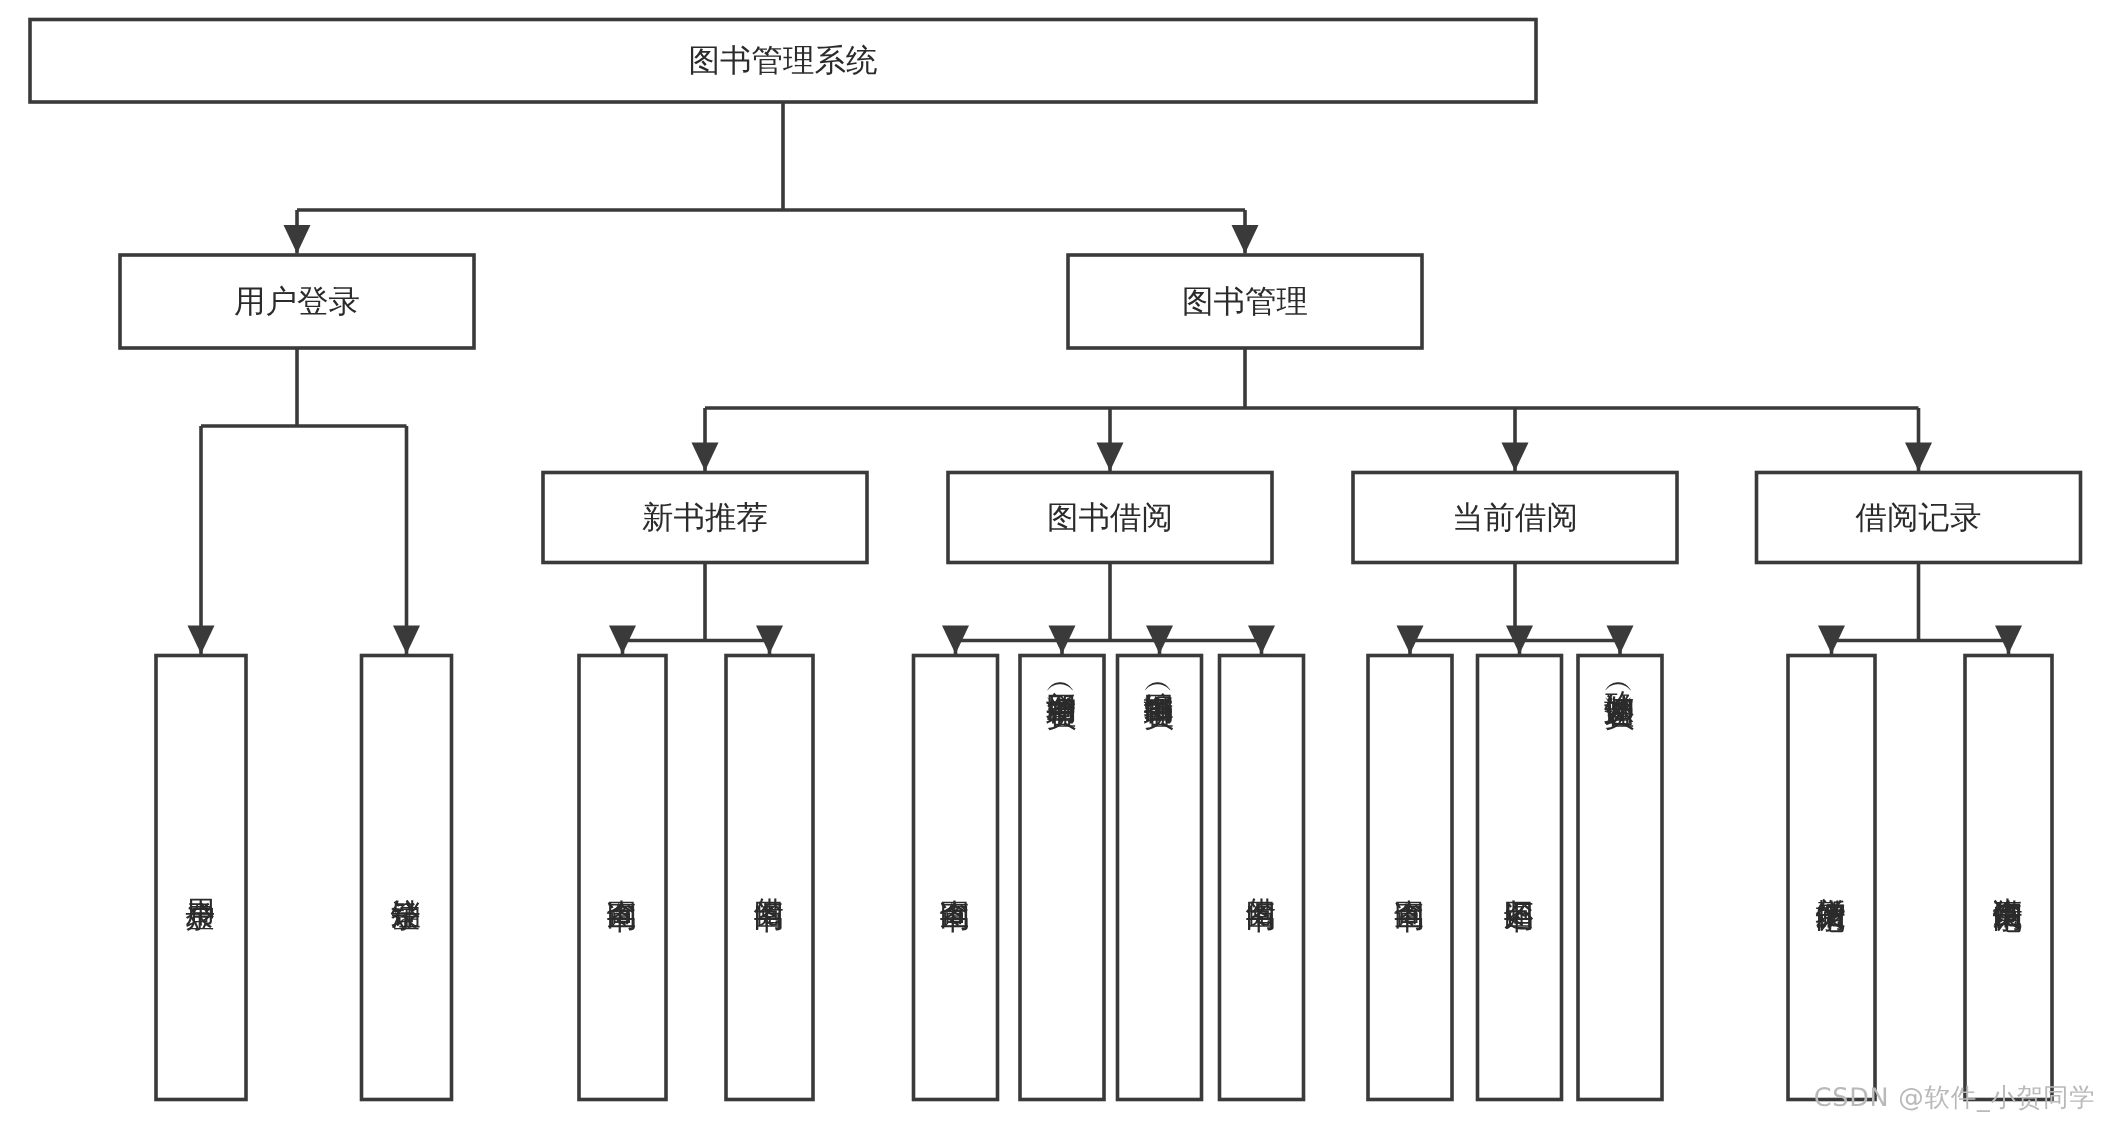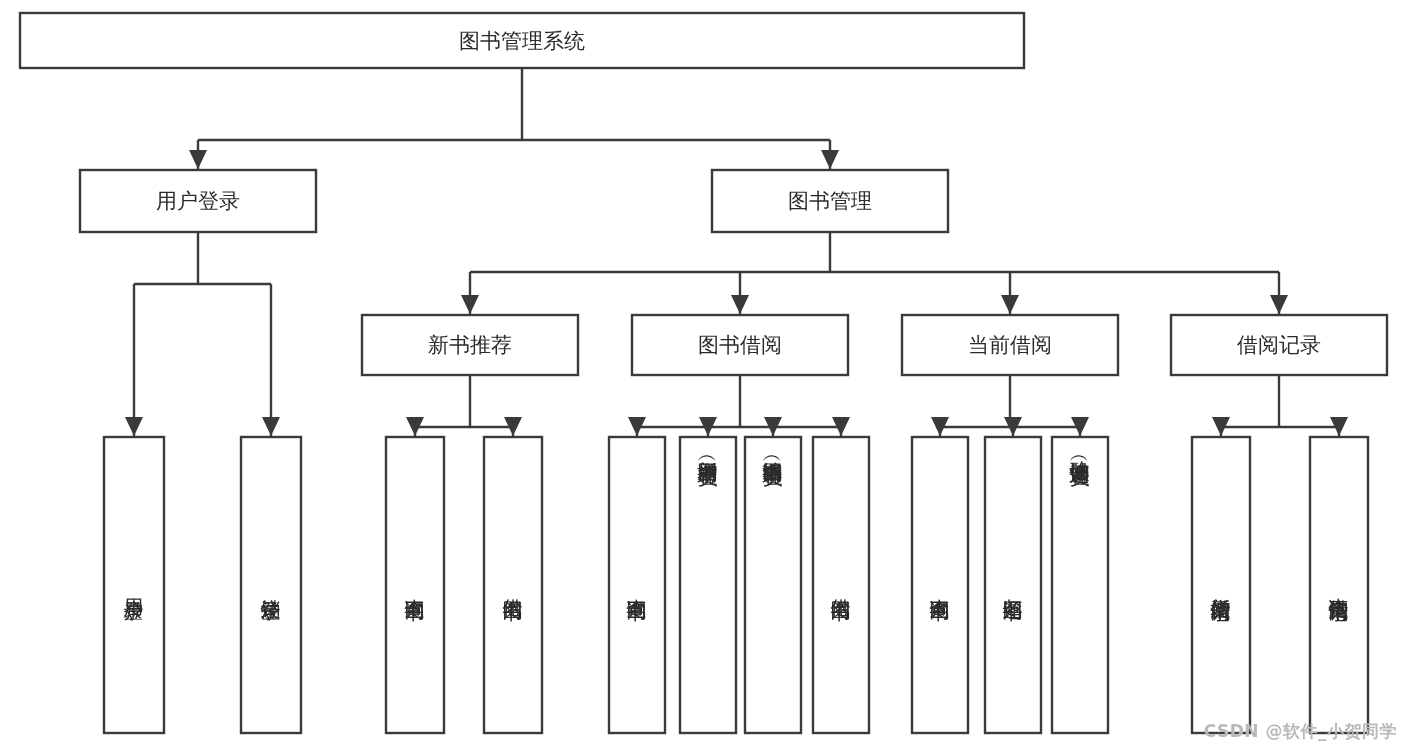--- a/index.html
+++ b/index.html
@@ -70,21 +70,20 @@
   }
   .watermark {
     position: absolute;
     right: 8px;
     bottom: 4px;
     font-family: "DejaVu Sans", "Liberation Sans", sans-serif;
     font-size: 17px;
     color: #b9b9b9;
     white-space: nowrap;
     letter-spacing: 0.5px;
-    font-weight: bold;
   }
 </style>
 </head>
 <body>
 
 <div id="diagram-root">
 
   <svg class="diagram-canvas" viewBox="0 0 1405 747">
     <g id="connectors-layer">
         <line x1="522" y1="68" x2="522" y2="140" class="connector"></line>

